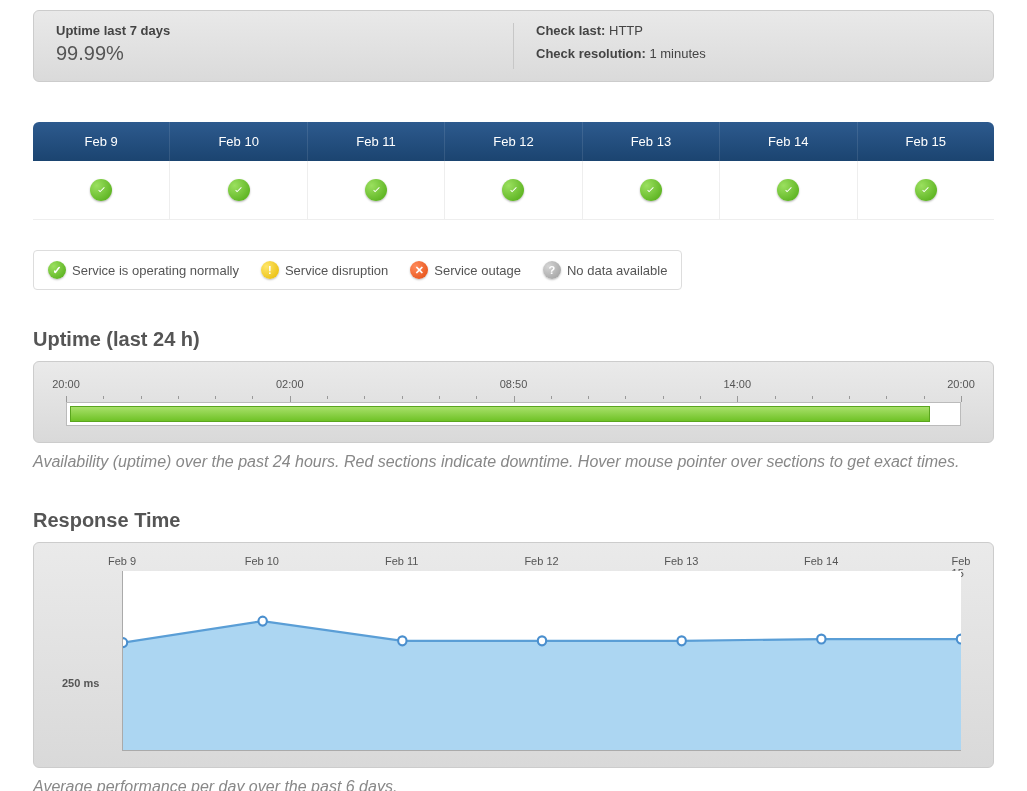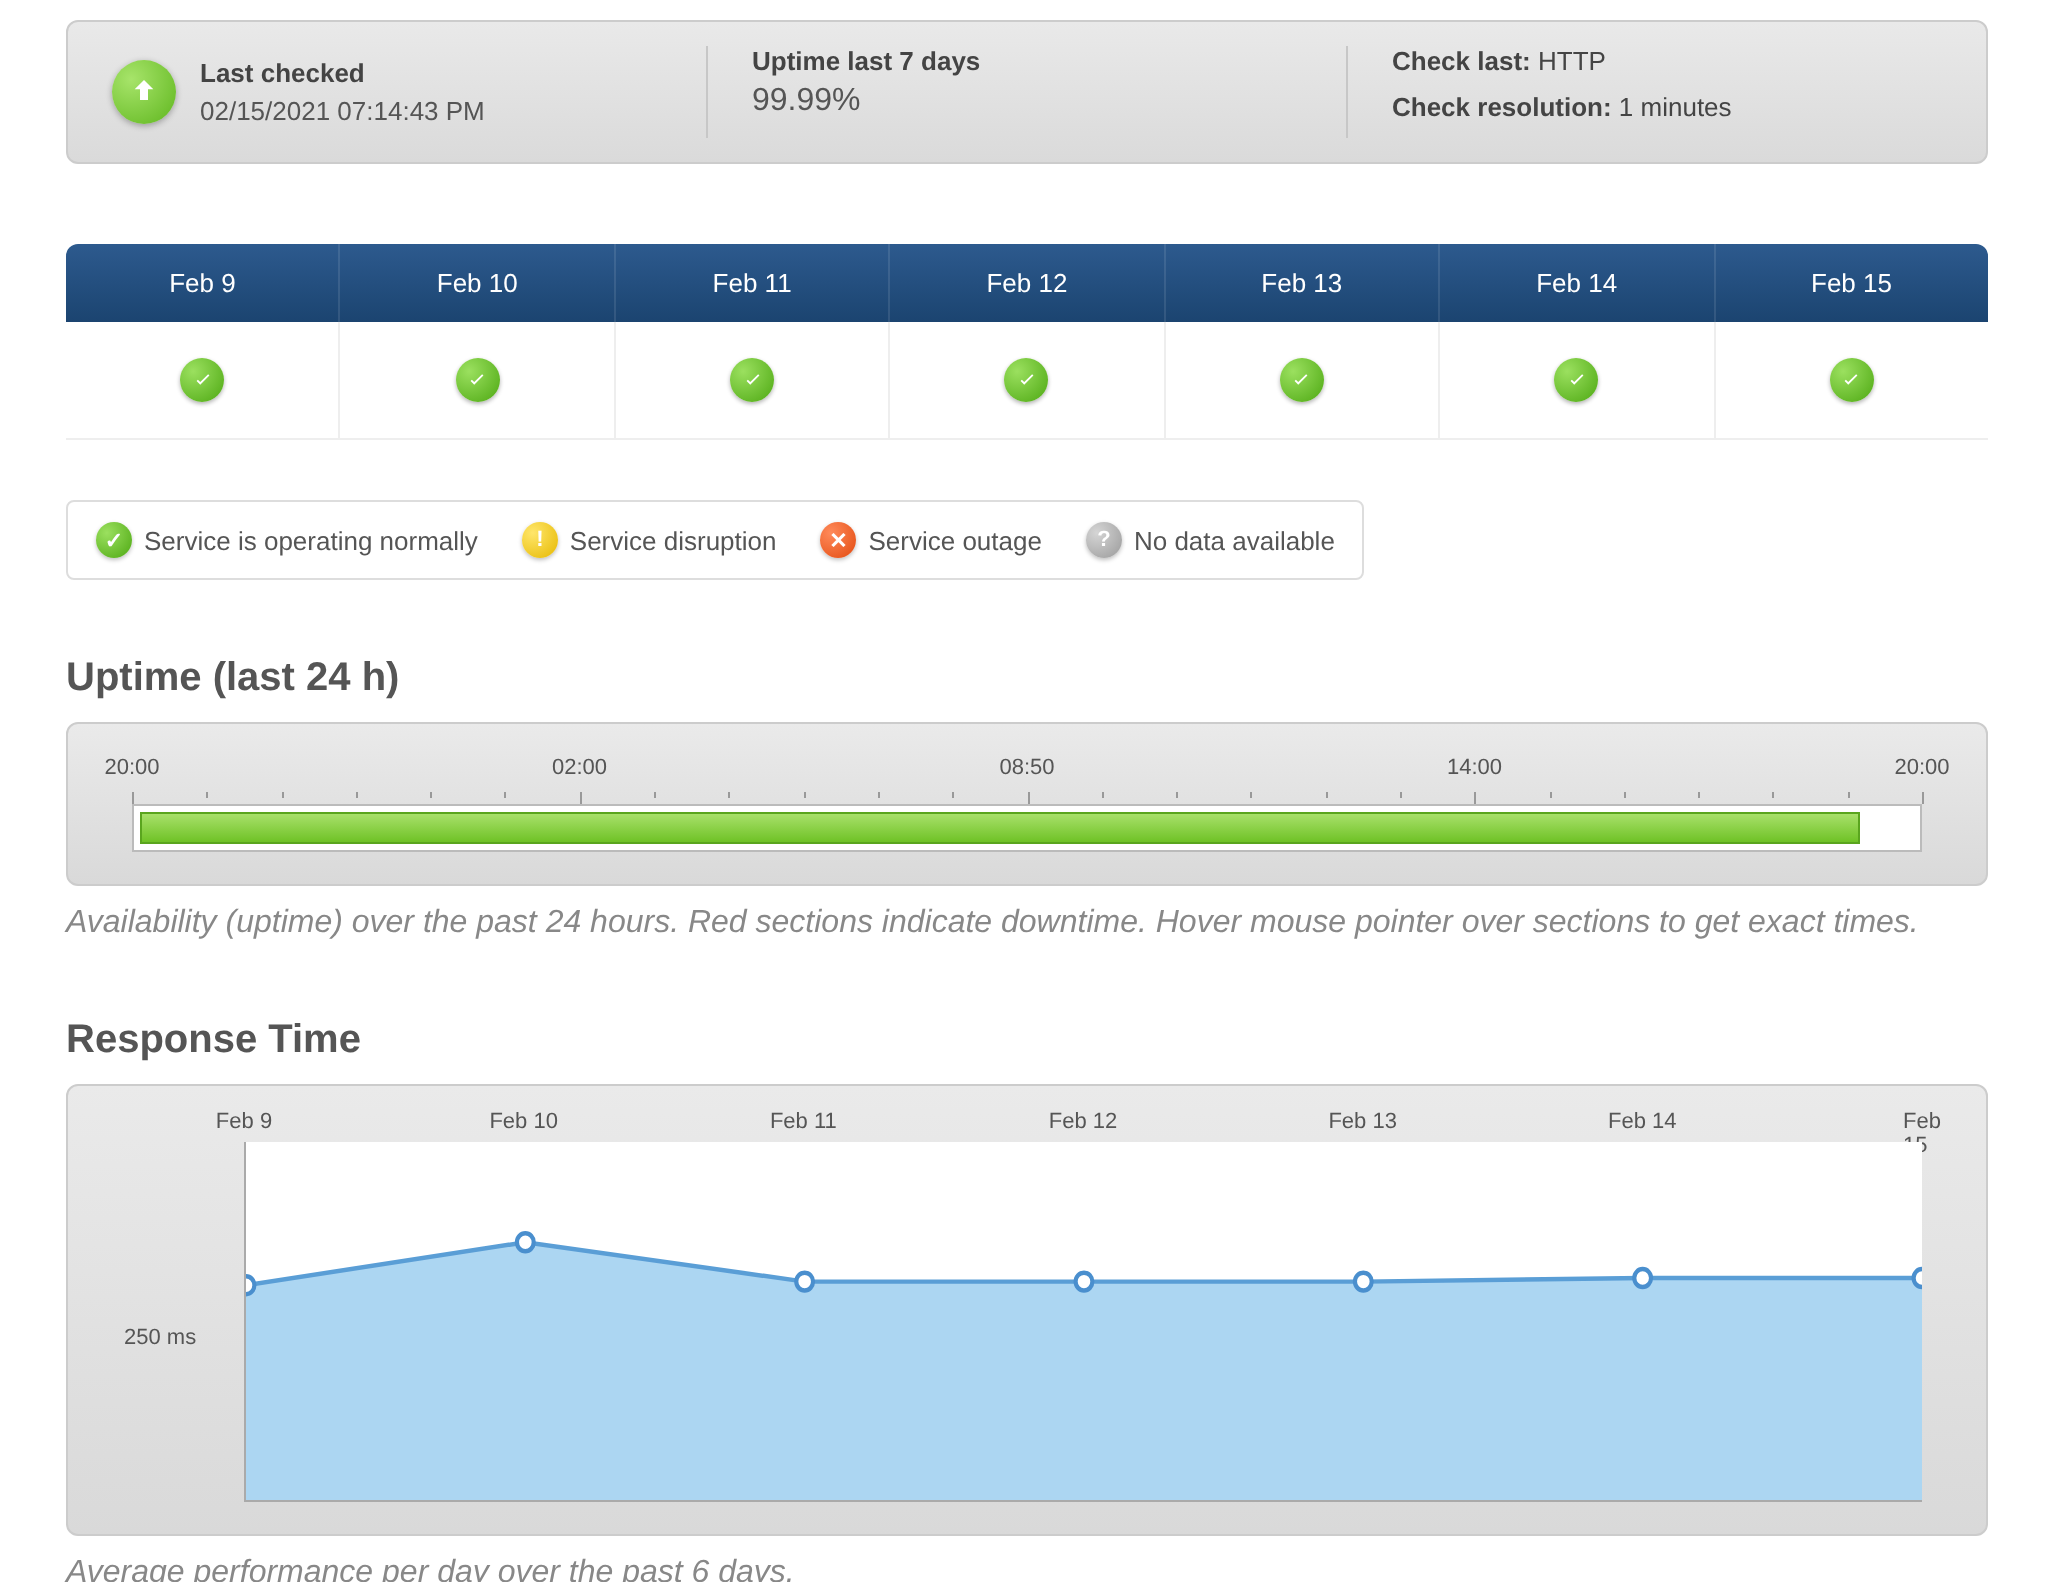--- a/index.html
+++ b/index.html
@@ -3,21 +3,21 @@
 <meta charset="utf-8">
 <style>
 *{box-sizing:border-box;margin:0;padding:0}
 body{font-family:Arial,Helvetica,sans-serif;background:#fff;color:#333;padding:0;width:1027px}
 
 
 .summary{margin:10px 33px 0;background:linear-gradient(#e9e9e9,#dadada);border:1px solid #ccc;border-radius:6px;padding:12px 0;display:flex}
 .sumcell{border-right:1px solid #c7c7c7;padding:0 22px;flex:1}
 .sumcell:last-child{border-right:none}
 .sumcell .label{font-size:13px;font-weight:bold;color:#444}
-.sumcell .value{font-size:16px;color:#555;margin-top:4px}
+.sumcell .value{font-size:20px;color:#555;margin-top:4px}
 .upicon{width:32px;height:32px;border-radius:50%;background:radial-gradient(circle at 30% 30%,#a7e46a,#5fb61e);display:inline-flex;align-items:center;justify-content:center;margin-right:12px;box-shadow:0 1px 3px rgba(0,0,0,.3);flex-shrink:0}
 .upicon svg{width:16px;height:16px;fill:#fff}
 .lastchecked{display:flex;align-items:center}
 .lastchecked .txt .ts{font-size:13px;color:#555;margin-top:4px}
 .meta-row{font-size:13px;color:#444;margin-bottom:8px}
 .meta-row b{font-weight:bold}
 
 
 .daysbar{margin:40px 33px 0;border-radius:6px 6px 0 0;overflow:hidden}
 .dayshead{display:flex;background:linear-gradient(#2d5a8e,#1b4470);color:#fff}
@@ -64,31 +64,20 @@
 .rt-line{stroke:#5a9ed6;stroke-width:2;fill:none}
 .rt-pt{fill:#fff;stroke:#4a8fce;stroke-width:2}
 </style>
 </head>
 <body>
 
 
 
 
 <div class="summary">
-  <div class="sumcell lastchecked">
-    <span class="upicon">
-      <svg viewBox="0 0 24 24">
-          <path d="M12 3l7 7h-4v8h-6v-8H5z"></path>
-        </svg>
-    </span>
-    <div class="txt">
-      <div class="label">Last checked</div>
-      <div class="ts">02/15/2021 07:14:43 PM</div>
-    </div>
-  </div>
   <div class="sumcell">
     <div class="label">Uptime last 7 days</div>
     <div class="value">99.99%</div>
   </div>
   <div class="sumcell">
     <div class="meta-row"><b>Check last:</b> <span>HTTP</span></div>
     <div class="meta-row"><b>Check resolution:</b> <span>1 minutes</span></div>
   </div>
 </div>
 
@@ -211,21 +200,21 @@
   <div class="rt-wrap">
     <div class="rt-xaxis" id="rt-xaxis">
         <span style="left: 0%;">Feb 9</span>
         <span style="left: 16.6667%;">Feb 10</span>
         <span style="left: 33.3333%;">Feb 11</span>
         <span style="left: 50%;">Feb 12</span>
         <span style="left: 66.6667%;">Feb 13</span>
         <span style="left: 83.3333%;">Feb 14</span>
         <span style="left: 100%;">Feb 15</span>
       </div>
-    <span class="rt-ylabel" id="rt-ylabel" style="top: 98px;">250 ms</span>
+    <span class="rt-ylabel" id="rt-ylabel" style="top: 112px; font-weight: bold;">250 ms</span>
     <div class="rt-plot">
       <svg class="rt-svg" id="rt-svg" viewBox="0 0 800 160" preserveAspectRatio="none">
           <path class="rt-area" d="M0,64 L133.33333333333331,44.80000000000001 L266.66666666666663,62.400000000000006 L400,62.400000000000006 L533.3333333333333,62.400000000000006 L666.6666666666667,60.8 L800,60.8 L800,160 L0,160 Z"></path>
           <path class="rt-line" d="M0,64 L133.33333333333331,44.80000000000001 L266.66666666666663,62.400000000000006 L400,62.400000000000006 L533.3333333333333,62.400000000000006 L666.6666666666667,60.8 L800,60.8"></path>
           <circle class="rt-pt" cx="0" cy="64" r="4"></circle>
           <circle class="rt-pt" cx="133.33333333333331" cy="44.80000000000001" r="4"></circle>
           <circle class="rt-pt" cx="266.66666666666663" cy="62.400000000000006" r="4"></circle>
           <circle class="rt-pt" cx="400" cy="62.400000000000006" r="4"></circle>
           <circle class="rt-pt" cx="533.3333333333333" cy="62.400000000000006" r="4"></circle>
           <circle class="rt-pt" cx="666.6666666666667" cy="60.8" r="4"></circle>

